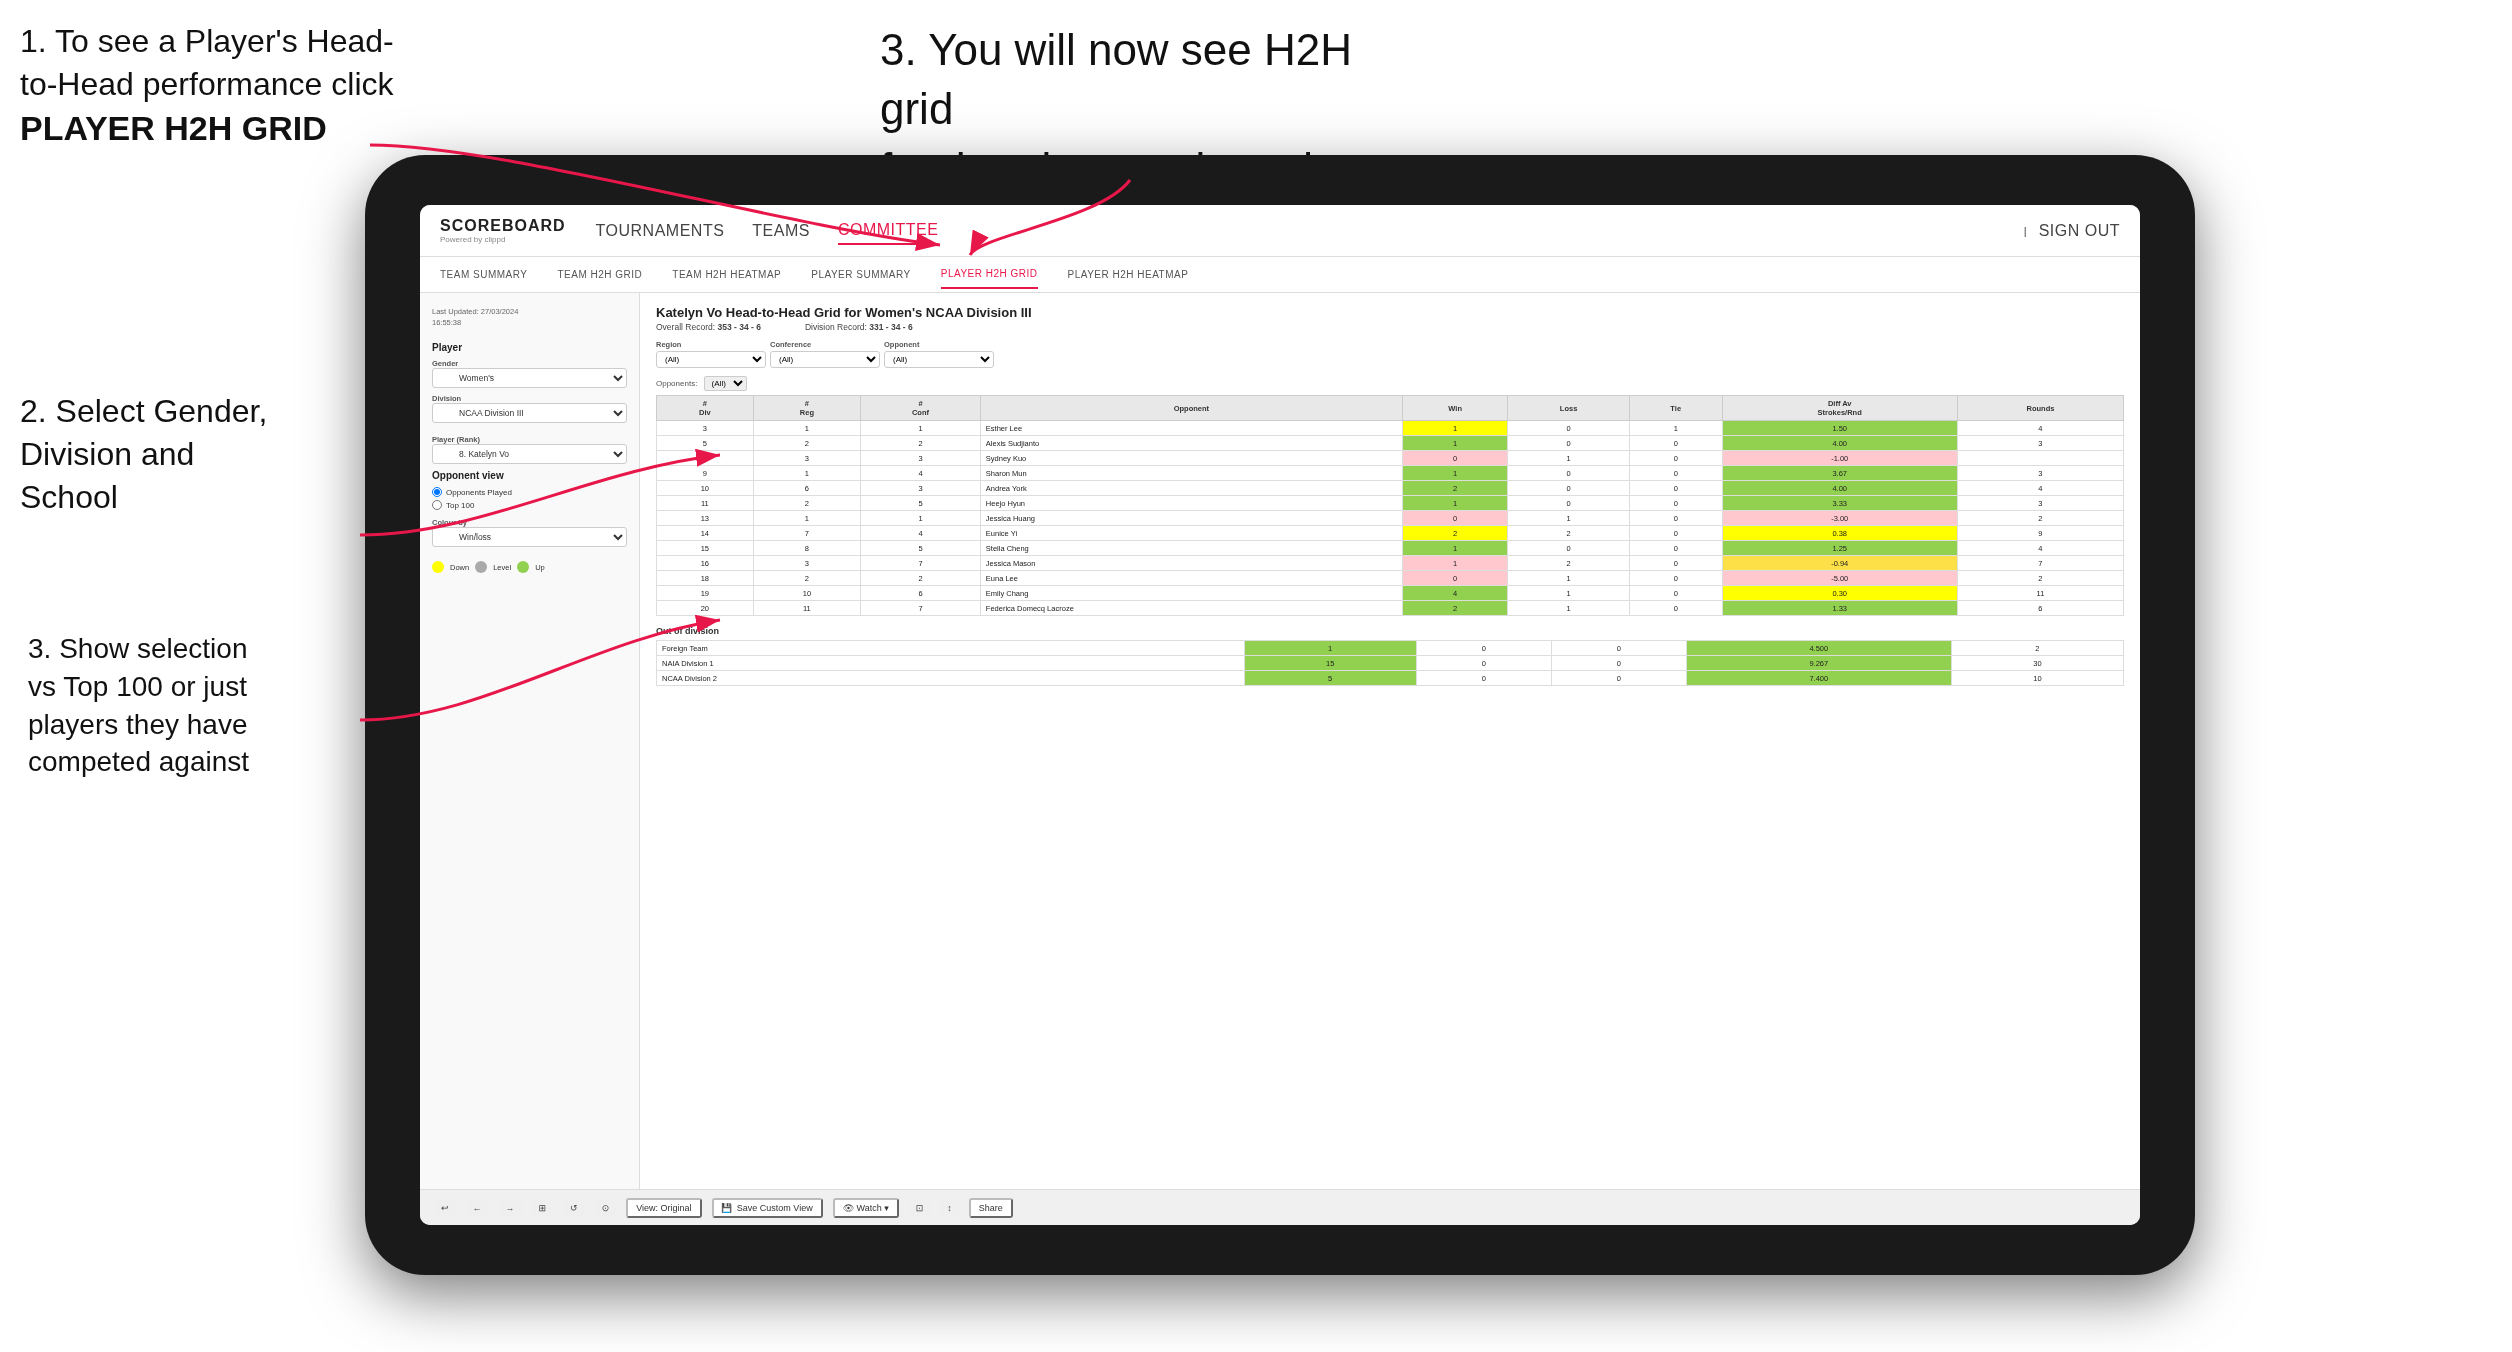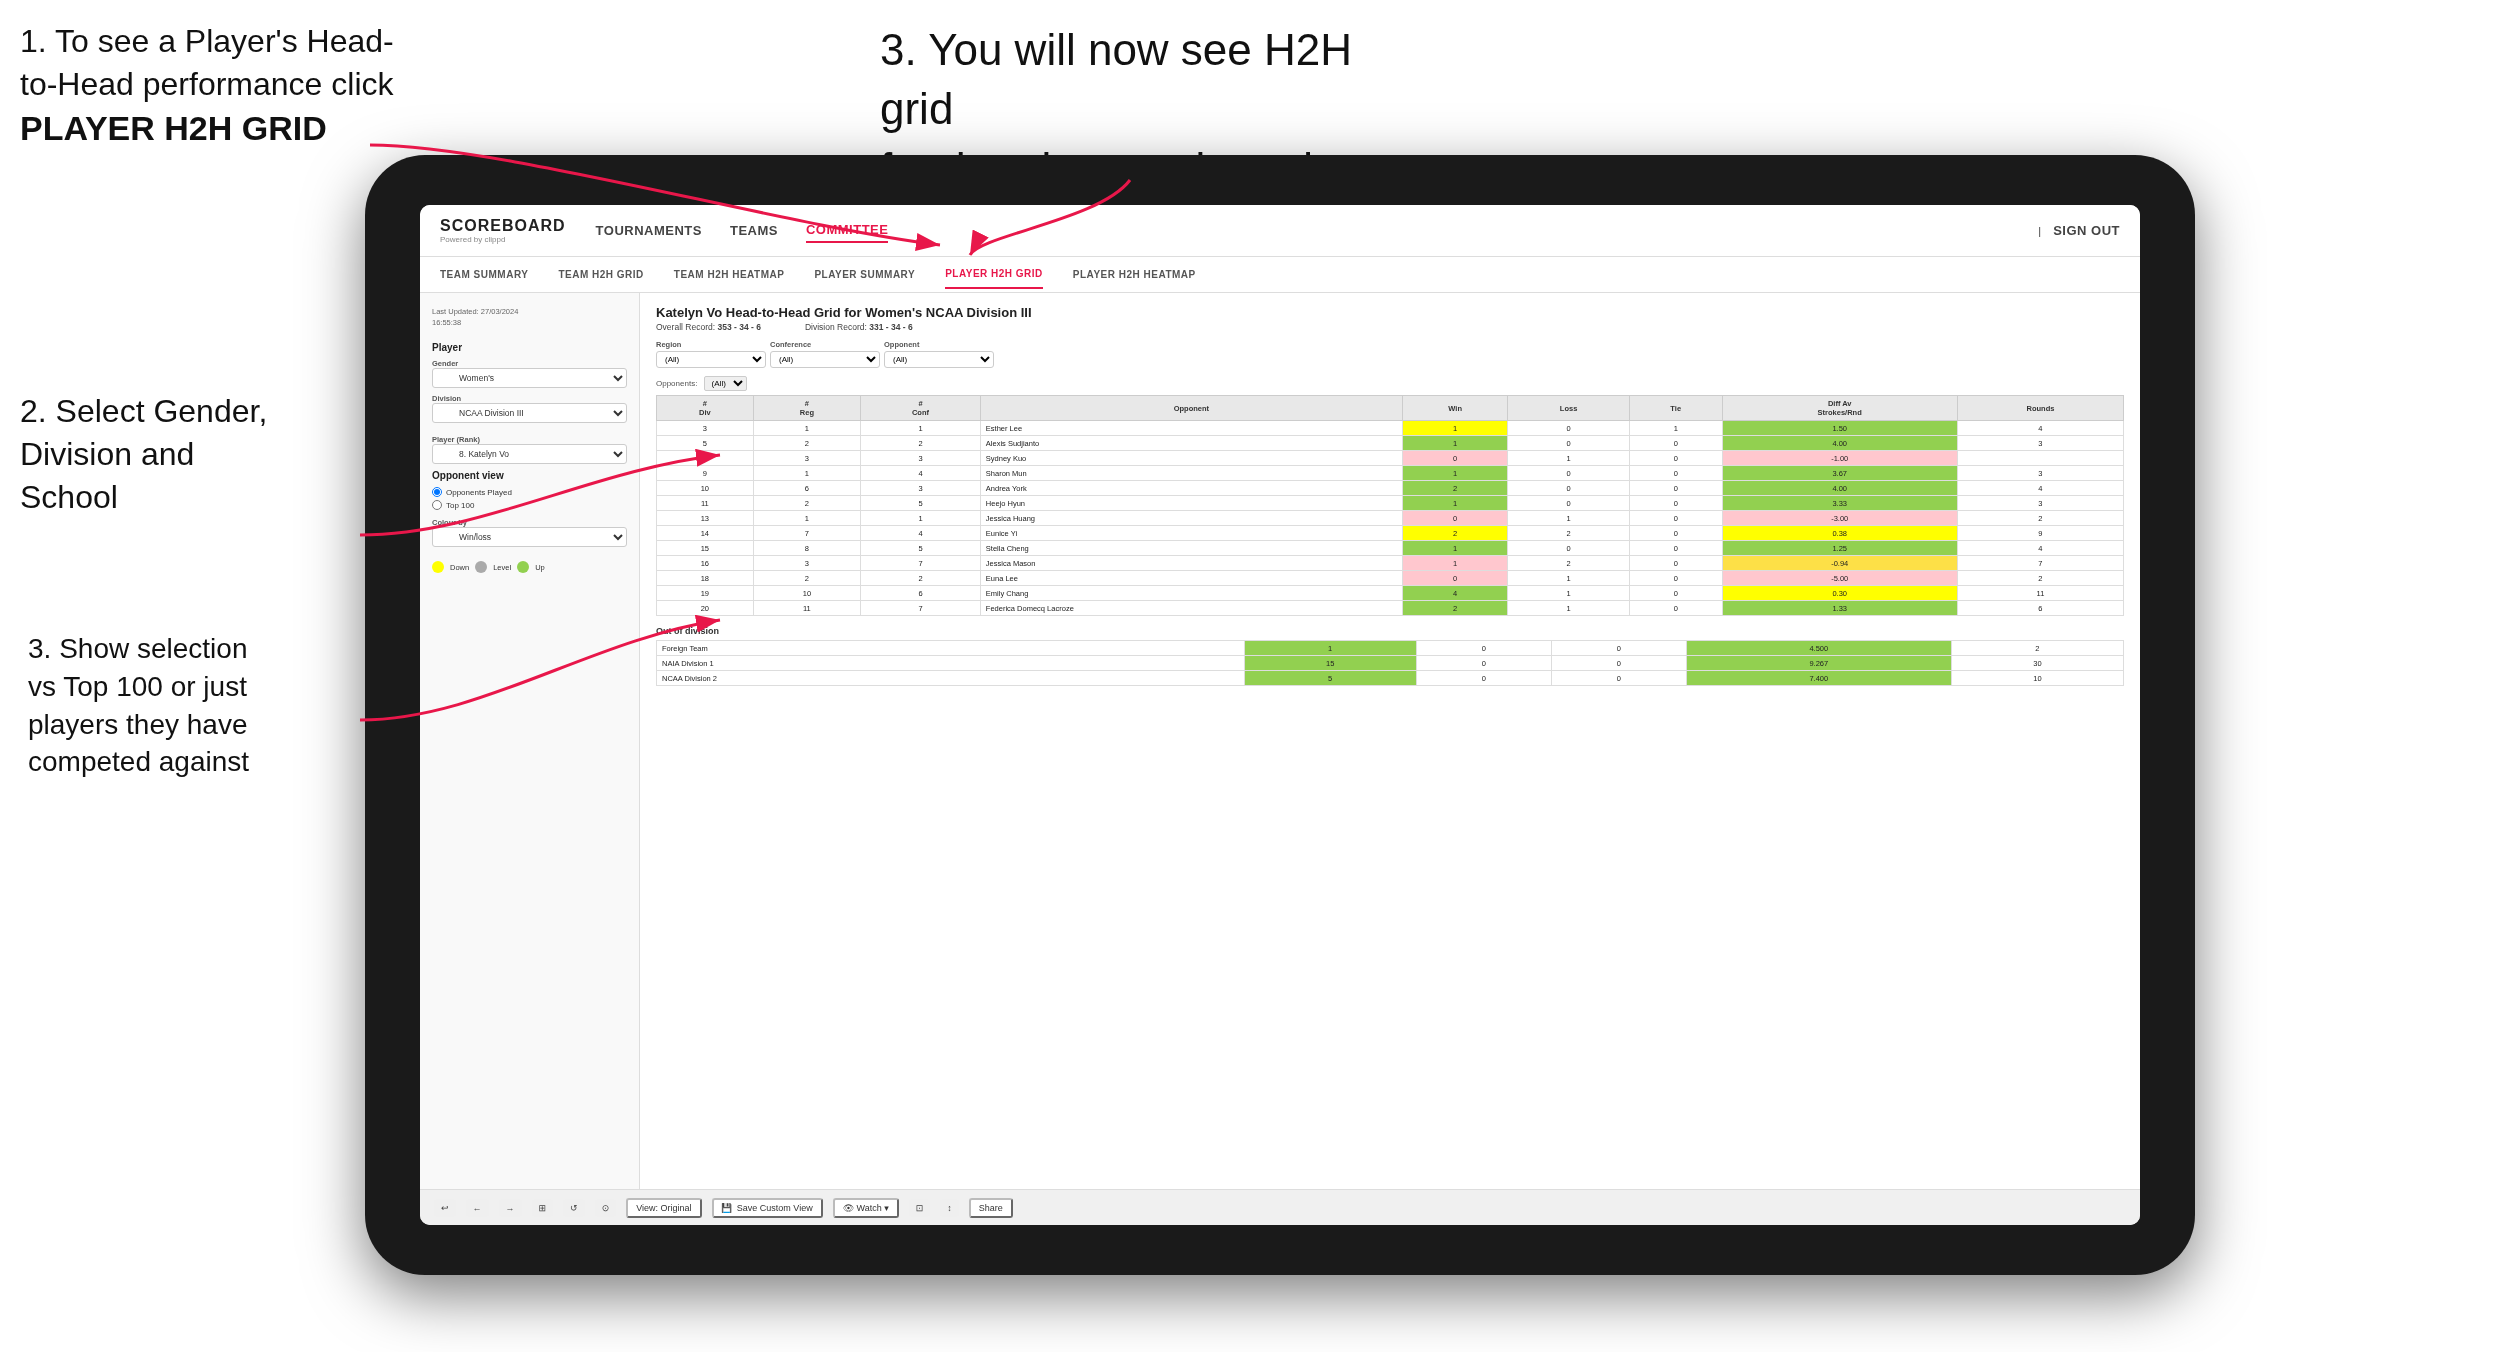--- a/index.html
+++ b/index.html
@@ -103,23 +103,23 @@
       font-size: 8px;
       color: #888;
     }
     .nav-links {
       display: flex;
       gap: 28px;
       align-items: center;
       flex: 1;
     }
     .nav-link {
-      font-size: 13px;
+      font-size: 16px;
       color: #444;
-      font-weight: 700;
+      font-weight: 400;
       cursor: pointer;
       padding: 4px 0;
       text-transform: uppercase;
       letter-spacing: 0.5px;
     }
     .nav-link.active {
       color: #e8174a;
       border-bottom: 2px solid #e8174a;
     }
     .nav-right {
@@ -141,21 +141,21 @@
       flex-shrink: 0;
       gap: 30px;
     }
     .sub-nav-link {
       font-size: 10px;
       color: #555;
       cursor: pointer;
       text-transform: uppercase;
       letter-spacing: 0.5px;
       padding: 8px 0;
-      font-weight: 700;
+      font-weight: 400;
     }
     .sub-nav-link.active {
       color: #e8174a;
       border-bottom: 2px solid #e8174a;
     }
 
     
     .main-content {
       display: flex;
       flex: 1;

